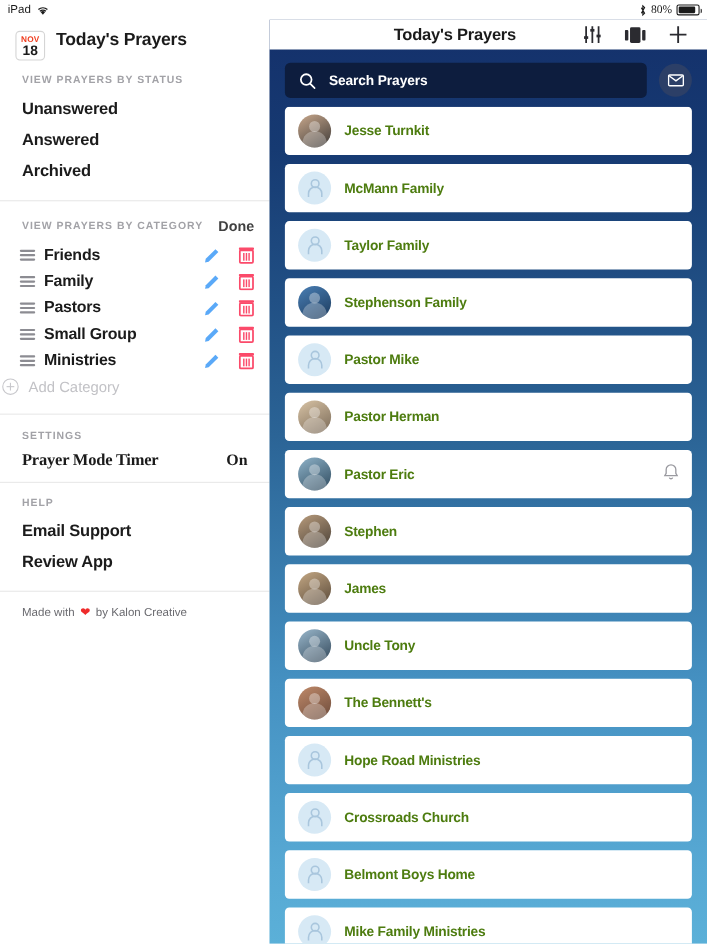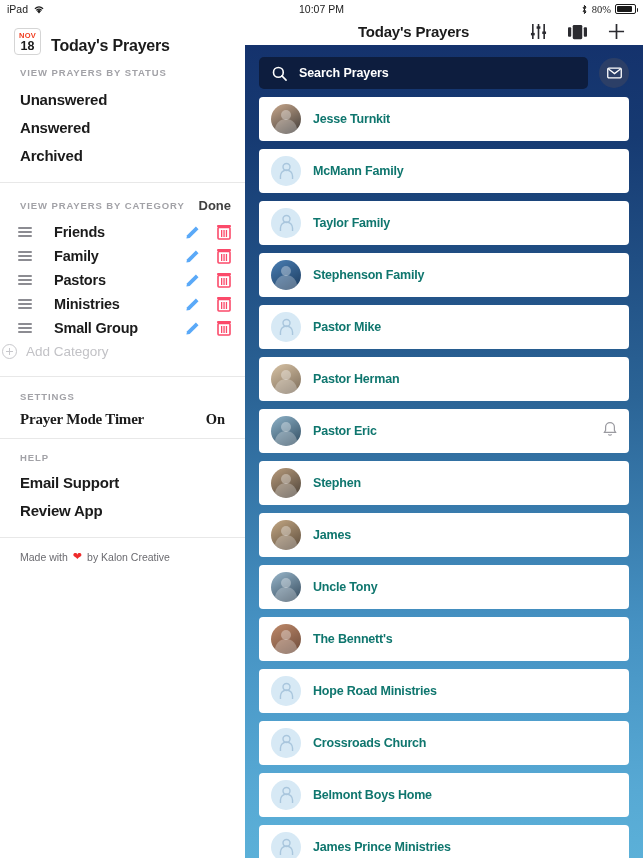--- a/index.html
+++ b/index.html
@@ -26,40 +26,40 @@
     position: relative; display: inline-block;
   }
   .batt::after { content:""; position:absolute; right:-3px; top:3px; width:1.5px; height:3.5px; background:#1b1b1b; border-radius:0 1px 1px 0;}
   .batt i { position: absolute; left:1px; top:1px; bottom:1px; width:80%; background:#1b1b1b; border-radius:1px; display:block;}
 
   
   .body { flex: 1 1 auto; display: flex; min-height: 0; }
 
   
   .sidebar { width: 245px; flex: 0 0 245px; background:#fff; position:relative; }
-  .side-header { display:flex; align-items:flex-end; gap:10px; padding: 10px 0 12px 14px; }
+  .side-header { display:flex; align-items:flex-start; gap:10px; padding: 10px 0 12px 14px; }
   .cal {
     width: 27px; height: 27px; border:1px solid #d5d5d5; border-radius:4px;
     display:flex; flex-direction:column; align-items:center; justify-content:center;
     background:#fff; line-height:1; overflow:hidden;
   }
   .cal .m { font-size:7.5px; font-weight:bold; color:#f03c1e; letter-spacing:.2px; margin-top:1px;}
   .cal .d { font-size:12.5px; font-weight:bold; color:#1b1b1b; margin-top:1px;}
   .side-title { font-size:16px; font-weight:bold; color:#1b1b1b; letter-spacing:-.2px;}
 
   .sec-head {
     font-size:9.5px; font-weight:bold; color:#a2a2a7; letter-spacing:.9px;
     padding: 0 14px 7px 20px; display:flex; align-items:center;
   }
   .sec-head .done { margin-left:auto; font-size:13px; font-weight:bold; color:#404040; letter-spacing:0; }
   .divider { height:1px; background:#e8e8e8; margin: 0; }
 
   .nav-item { font-size:15px; font-weight:bold; color:#1b1b1b; padding: 5.5px 20px; letter-spacing:-.2px;}
 
-  .cat-row { display:flex; align-items:center; padding: 4px 14px 4px 18px; gap:22px; }
+  .cat-row { display:flex; align-items:center; padding: 4px 14px 4px 18px; gap:8px; }
   .cat-label { font-size:14.5px; font-weight:bold; color:#1b1b1b; letter-spacing:-.2px;}
   .cat-actions { margin-left:auto; display:flex; align-items:center; gap:17px; }
   .hamb { width:14px; height:10px; display:flex; flex-direction:column; justify-content:space-between; }
   .hamb i { display:block; height:1.6px; background:#8c8c92; border-radius:1px;}
   .add-row { display:flex; align-items:center; gap:9px; padding: 4px 14px 8px 2px;}
   .plus-circ { width:15px; height:15px; border:1.3px solid #c8c8cc; border-radius:50%; position:relative;}
   .plus-circ::before,.plus-circ::after{content:"";position:absolute;background:#c8c8cc;}
   .plus-circ::before{left:3px;right:3px;top:6.1px;height:1.3px;}
   .plus-circ::after{top:3px;bottom:3px;left:6.1px;width:1.3px;}
   .add-label { font-size:13.5px; color:#c2c2c6; }
@@ -80,38 +80,37 @@
   .search-wrap { display:flex; align-items:center; gap:11px; padding: 12px 14px 8px 14px; }
   .search-box { flex:1 1 auto; height:32px; background:#0d1d3e; border-radius:5px;
                 display:flex; align-items:center; gap:12px; padding:0 13px; }
   .search-ph { font-size:12.5px; color:#ffffff; font-weight:bold; letter-spacing:-.1px;}
   .mail-btn { width:30px; height:30px; border-radius:50%; background:#2c3f67; display:flex; align-items:center; justify-content:center; flex:0 0 30px;}
 
   .list { flex:1 1 auto; overflow:hidden; padding: 0 14px; display:flex; flex-direction:column; gap:8px; }
   .row { background:#fff; border-radius:4px; height:44px; flex:0 0 44px; display:flex; align-items:center; padding:0 12px; gap:12px;}
   .avatar { width:30px; height:30px; border-radius:50%; flex:0 0 30px; overflow:hidden; display:flex; align-items:center; justify-content:center;}
   .avatar.ph { background:#d7e9f5; }
-  .row-label { font-size:12.5px; color:#0f766e; font-weight:bold; letter-spacing:-.2px;}
+  .row-label { font-size:12.5px; color:#4d7c0f; font-weight:bold; letter-spacing:-.2px;}
   .bell { margin-left:auto; }
 </style>
 </head>
 <body>
 
 <div class="screen">
 
   <div class="statusbar">
     <div class="sb-left">
       <span>iPad</span>
       <svg width="12" height="9" viewBox="0 0 12 9">
         <path d="M6 8.4 3.9 5.9a3.3 3.3 0 0 1 4.2 0Z" fill="#1b1b1b"></path>
         <path d="M1.9 3.7a6.4 6.4 0 0 1 8.2 0" stroke="#1b1b1b" stroke-width="1.2" fill="none"></path>
         <path d="M3.2 5.3a4.4 4.4 0 0 1 5.6 0" stroke="#1b1b1b" stroke-width="1.1" fill="none"></path>
       </svg>
     </div>
-    <div class="sb-center">10:07 PM</div>
     <div class="sb-right">
       <svg width="7" height="11" viewBox="0 0 7 11">
         <path d="M2 3 5 8 3.4 9.6V1.4L5 3 2 8" stroke="#1b1b1b" stroke-width="1" fill="none"></path>
       </svg>
       <span>80%</span>
       <span class="batt">
           <i></i>
         </span>
     </div>
   </div>
@@ -204,42 +203,42 @@
             </svg>
         </span>
       </div>
 
       <div class="cat-row">
         <span class="hamb">
             <i></i>
             <i></i>
             <i></i>
           </span>
-        <span class="cat-label">Ministries</span>
+        <span class="cat-label">Small Group</span>
         <span class="cat-actions">
           <svg width="15" height="15" viewBox="0 0 16 16">
               <path d="M11.6 1.6 14.4 4.4 5 13.8 1.5 14.5 2.2 11Z" fill="#5aa9f8"></path>
             </svg>
           <svg width="14" height="16" viewBox="0 0 14 16">
               <rect x="1" y="3.5" width="12" height="11.5" rx="1" stroke="#fb4a6a" stroke-width="1.6" fill="none"></rect>
               <rect x="0" y="1" width="14" height="2.2" rx="1" fill="#fb4a6a"></rect>
               <rect x="4" y="6" width="1.3" height="7" fill="#fb4a6a"></rect>
               <rect x="6.4" y="6" width="1.3" height="7" fill="#fb4a6a"></rect>
               <rect x="8.8" y="6" width="1.3" height="7" fill="#fb4a6a"></rect>
             </svg>
         </span>
       </div>
 
       <div class="cat-row">
         <span class="hamb">
             <i></i>
             <i></i>
             <i></i>
           </span>
-        <span class="cat-label">Small Group</span>
+        <span class="cat-label">Ministries</span>
         <span class="cat-actions">
           <svg width="15" height="15" viewBox="0 0 16 16">
               <path d="M11.6 1.6 14.4 4.4 5 13.8 1.5 14.5 2.2 11Z" fill="#5aa9f8"></path>
             </svg>
           <svg width="14" height="16" viewBox="0 0 14 16">
               <rect x="1" y="3.5" width="12" height="11.5" rx="1" stroke="#fb4a6a" stroke-width="1.6" fill="none"></rect>
               <rect x="0" y="1" width="14" height="2.2" rx="1" fill="#fb4a6a"></rect>
               <rect x="4" y="6" width="1.3" height="7" fill="#fb4a6a"></rect>
               <rect x="6.4" y="6" width="1.3" height="7" fill="#fb4a6a"></rect>
               <rect x="8.8" y="6" width="1.3" height="7" fill="#fb4a6a"></rect>
@@ -449,19 +448,19 @@
             </div>
             <span class="row-label">Belmont Boys Home</span>
           </div>
           <div class="row">
             <div class="avatar ph">
               <svg width="17" height="18" viewBox="0 0 18 19">
                 <circle cx="9" cy="5.2" r="3.7" stroke="#a9c6dd" stroke-width="1.5" fill="none"></circle>
                 <path d="M2.6 18v-3.2a6.4 6.4 0 0 1 12.8 0V18" stroke="#a9c6dd" stroke-width="1.5" fill="none"></path>
               </svg>
             </div>
-            <span class="row-label">James Prince Ministries</span>
+            <span class="row-label">Mike Family Ministries</span>
           </div>
         </div>
 
     </div>
   </div>
 </div>
 
 </body></html>

